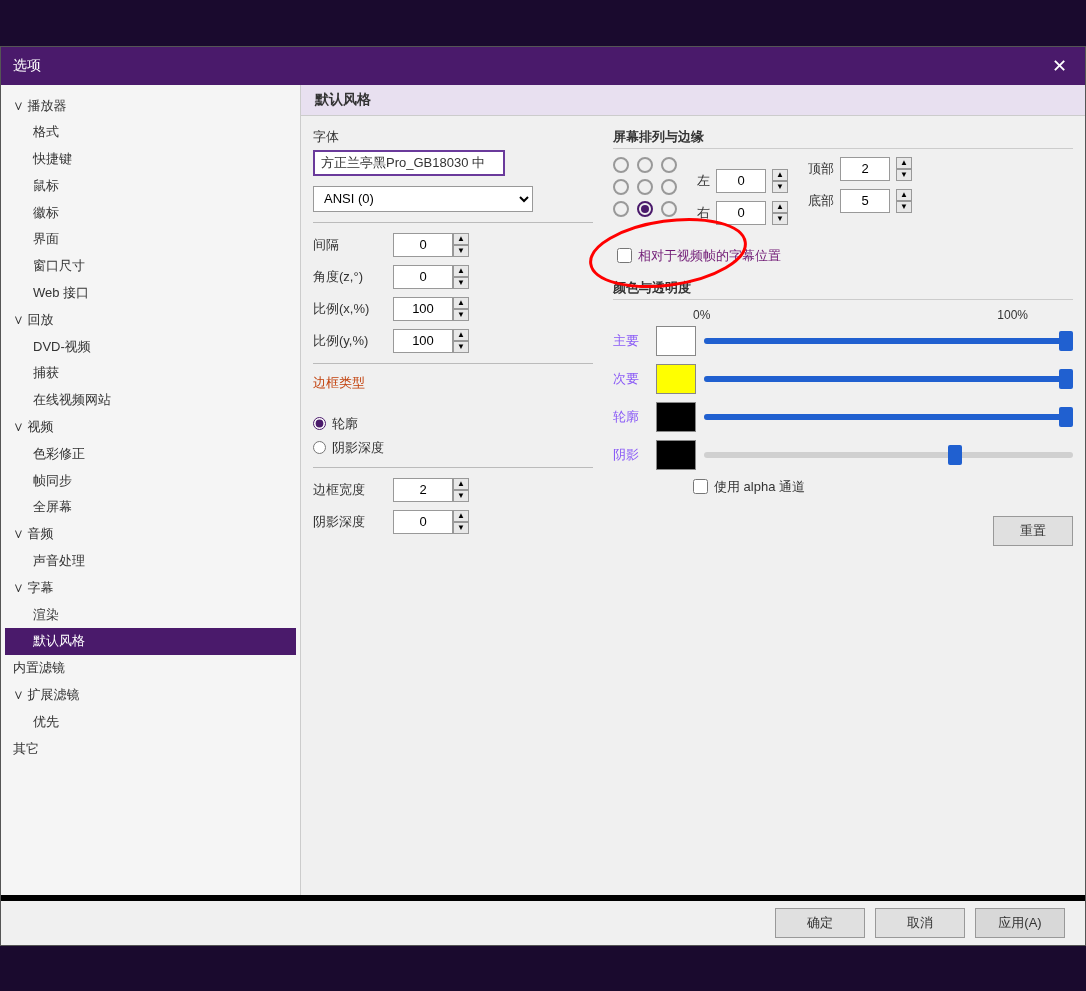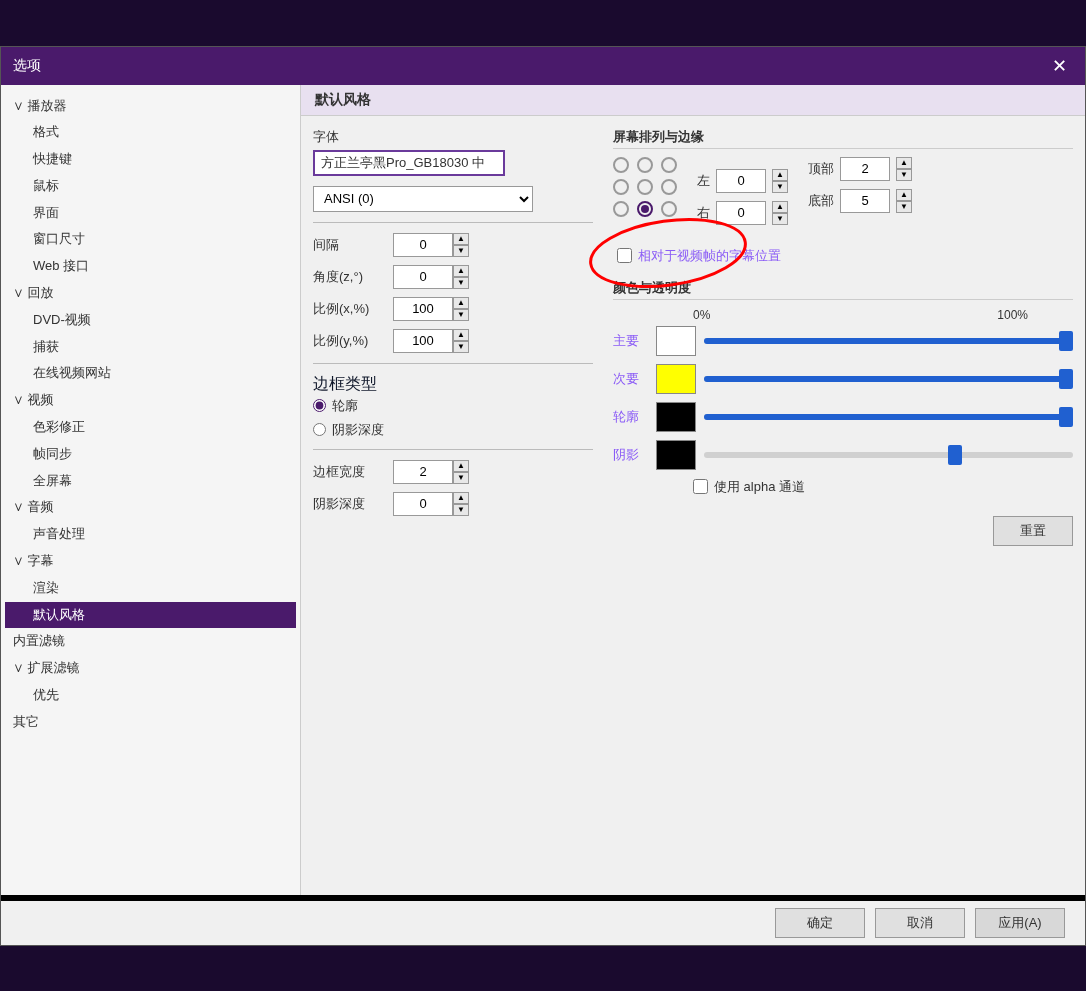--- a/index.html
+++ b/index.html
@@ -170,23 +170,23 @@
     }
     .divider-line {
       border: none;
       border-top: 1px solid #bbb;
       margin: 10px 0;
     }
     .border-type-section {
       margin-top: 10px;
     }
     .border-type-label {
-      color: #0f172a;
-      font-size: 16px;
-      margin-bottom: 2px;
+      color: #c2410c;
+      font-size: 13px;
+      margin-bottom: 23px;
     }
     .radio-row {
       display: flex;
       align-items: center;
       margin-bottom: 6px;
     }
     .radio-row input[type=radio] {
       margin-right: 6px;
       accent-color: #4a1a6b;
     }
@@ -234,21 +234,21 @@
       padding: 4px;
       position: relative;
     }
     .checkbox-row input[type=checkbox] {
       width: 15px;
       height: 15px;
       accent-color: #4a1a6b;
     }
     .checkbox-label {
       font-size: 13px;
-      color: #8b5cf6;
+      color: #701a75;
     }
     .color-section {
       margin-top: 8px;
     }
     .color-section-header {
       font-size: 13px;
       color: #333;
       font-weight: bold;
       margin-bottom: 8px;
       padding-bottom: 2px;
@@ -362,20 +362,21 @@
 
   <div class="main-content">
 
     <div class="sidebar">
       <div class="sidebar-item parent">
         <span>∨</span> 播放器
       </div>
       <div class="sidebar-item child">格式</div>
       <div class="sidebar-item child">快捷键</div>
       <div class="sidebar-item child">鼠标</div>
+      <div class="sidebar-item child">徽标</div>
       <div class="sidebar-item child">界面</div>
       <div class="sidebar-item child">窗口尺寸</div>
       <div class="sidebar-item child">Web 接口</div>
       <div class="sidebar-item parent">
         <span>∨</span> 回放
       </div>
       <div class="sidebar-item child">DVD-视频</div>
       <div class="sidebar-item child">捕获</div>
       <div class="sidebar-item child">在线视频网站</div>
       <div class="sidebar-item parent">

